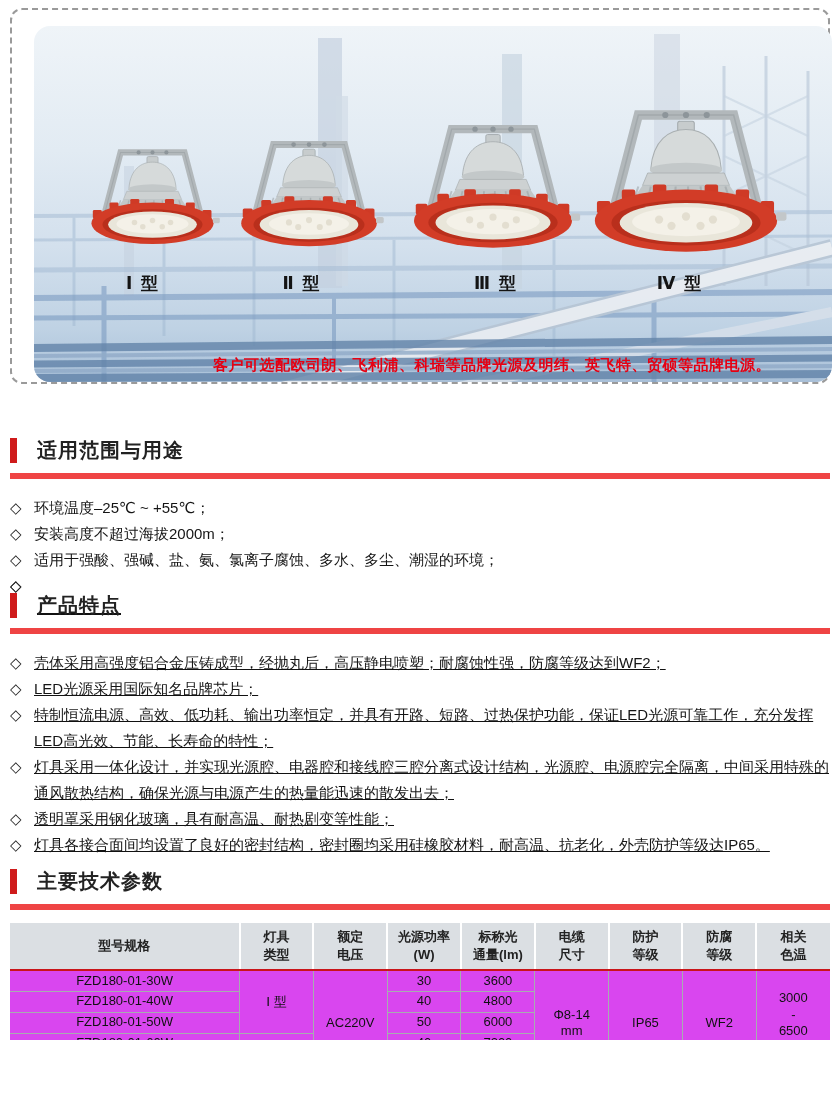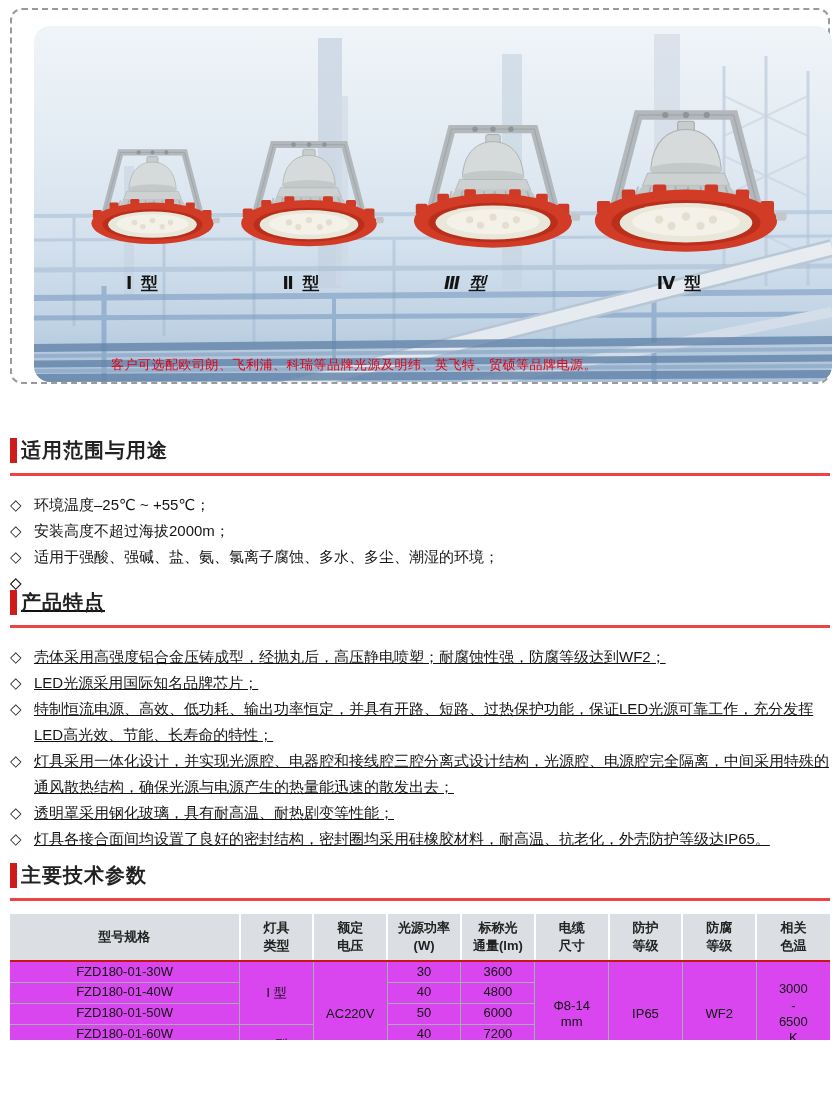--- a/index.html
+++ b/index.html
@@ -11,26 +11,26 @@
   .hero-frame { position:absolute; left:10px; top:8px; width:820px; height:376px;
                 border:2px dashed #9a9a9a; border-radius:12px; }
   .photo { position:absolute; left:22px; top:16px; width:798px; height:356px;
            border-radius:16px; overflow:hidden;
            background:linear-gradient(180deg,#eff4f8 0%,#e2ebf3 35%,#d3e0ed 62%,#bfd2e4 85%,#a9c0d8 100%); }
   .photo svg.bg { position:absolute; left:0; top:0; width:100%; height:100%; }
   .lamp { position:absolute; }
   .model-label { position:absolute; transform:translateX(-50%); font-size:17px; font-weight:700;
                  color:#141414; letter-spacing:2px; white-space:nowrap; }
   .hero-caption { position:absolute; left:77px; top:330px; width:660px;
-                  font-size:13px; font-weight:400; color:#e60012; letter-spacing:0.5px; white-space:nowrap; }
+                  font-size:15px; font-weight:700; color:#e60012; letter-spacing:0.5px; white-space:nowrap;text-align:right; }
 
   
   .content { position:absolute; left:10px; top:437px; width:820px; }
-  .sec-header { display:flex; align-items:center; gap:4px;
-                border-bottom:3px solid #ef4444; padding-bottom:9px; }
+  .sec-header { display:flex; align-items:center; gap:20px;
+                border-bottom:6px solid #ef4444; padding-bottom:9px; }
   .sec-bar { width:7px; height:25px; background:#cf1b1b; flex:0 0 auto; }
   .sec-title { font-size:20px; font-weight:600; color:#222; letter-spacing:1px; }
 
   ul.points { list-style:none; margin-top:16px; }
   ul.points li { position:relative; padding-left:24px; font-size:15px; line-height:26px;
                  font-weight:500; color:#151515; }
   ul.points .dia { position:absolute; left:0; top:0; color:#222; }
 
   .sec-application { margin-top:0; }
   .sec-features { margin-top:19px;text-decoration:underline; }
@@ -181,21 +181,21 @@
         </svg>
       <svg class="lamp" style="left:360px; top:78px;" width="198" height="176">
           <use href="#lamp"></use>
         </svg>
       <svg class="lamp" style="left:538px; top:60px;" width="228" height="203">
           <use href="#lamp"></use>
         </svg>
 
       <div class="model-label" style="left:109px; top:246px;">Ⅰ 型</div>
       <div class="model-label" style="left:268px; top:246px;">Ⅱ 型</div>
-      <div class="model-label" style="left:432px; top:246px;font-style:italic;">Ⅲ 型</div>
+      <div class="model-label" style="left:462px; top:246px;">Ⅲ 型</div>
       <div class="model-label" style="left:646px; top:246px;">Ⅳ 型</div>
 
       <div class="hero-caption">客户可选配欧司朗、飞利浦、科瑞等品牌光源及明纬、英飞特、贸硕等品牌电源。</div>
     </div>
   </div>
 
   <div class="content">
 
     <section class="sec-application">
       <div class="sec-header">

